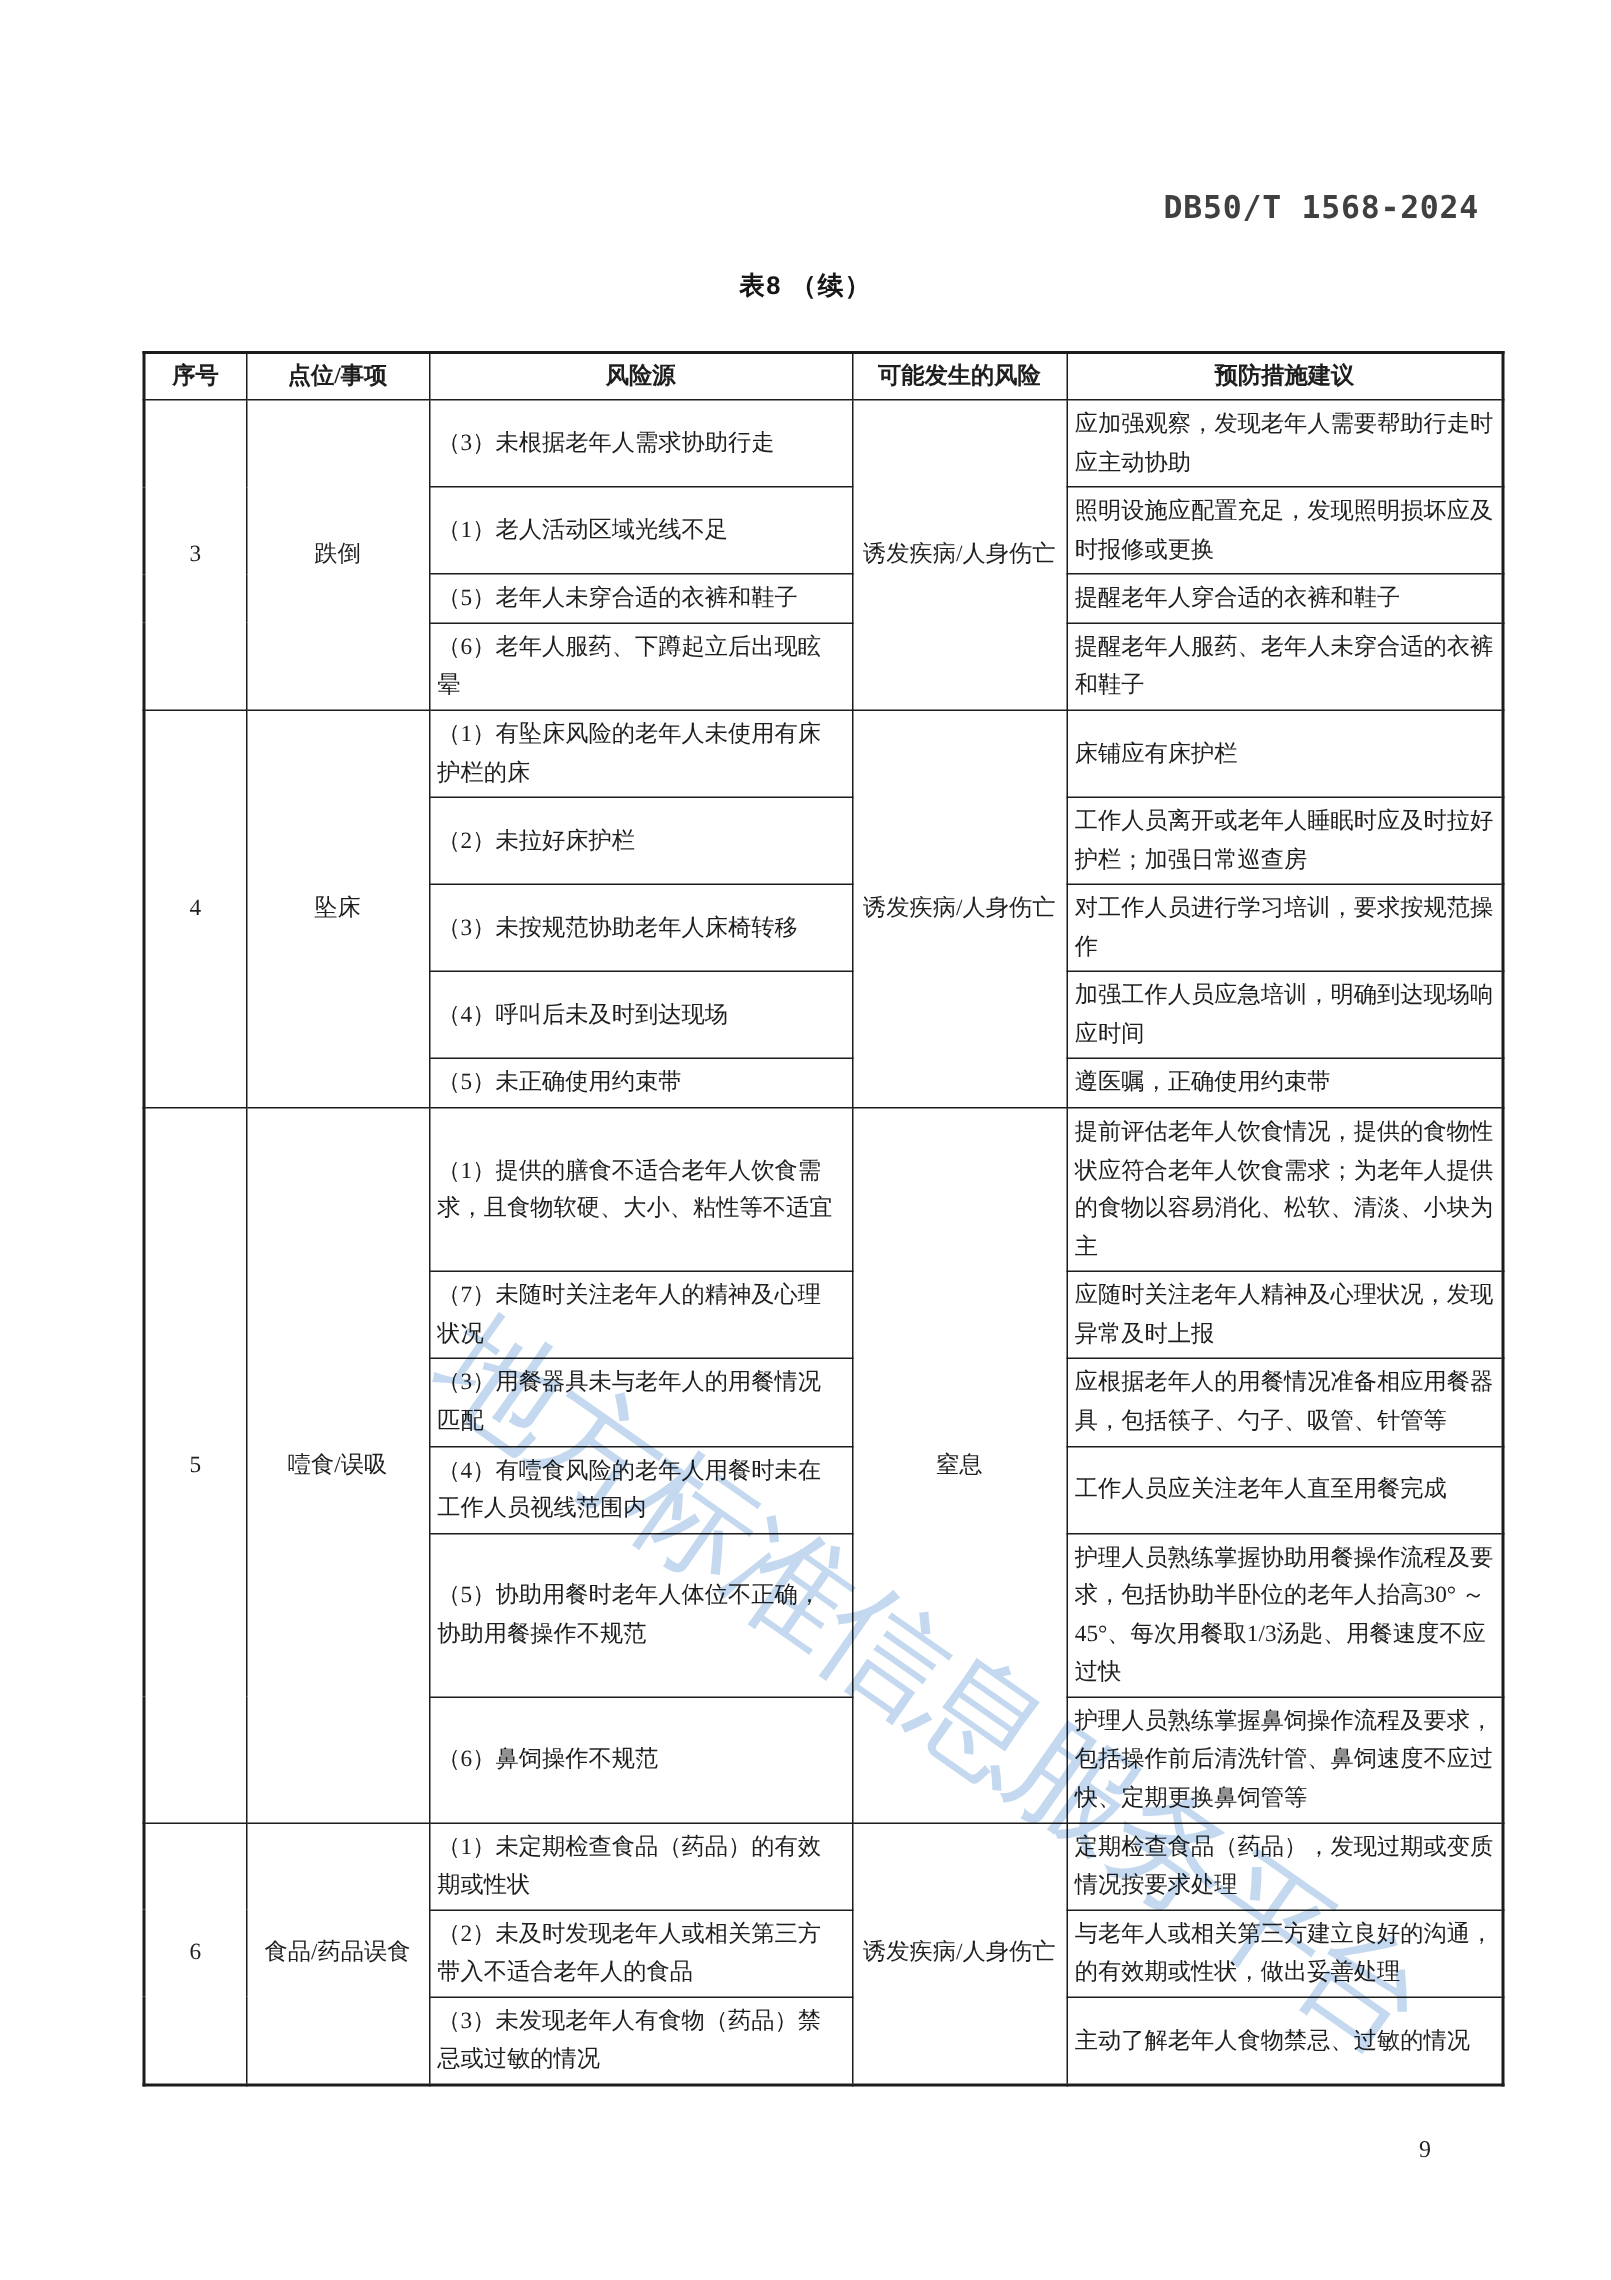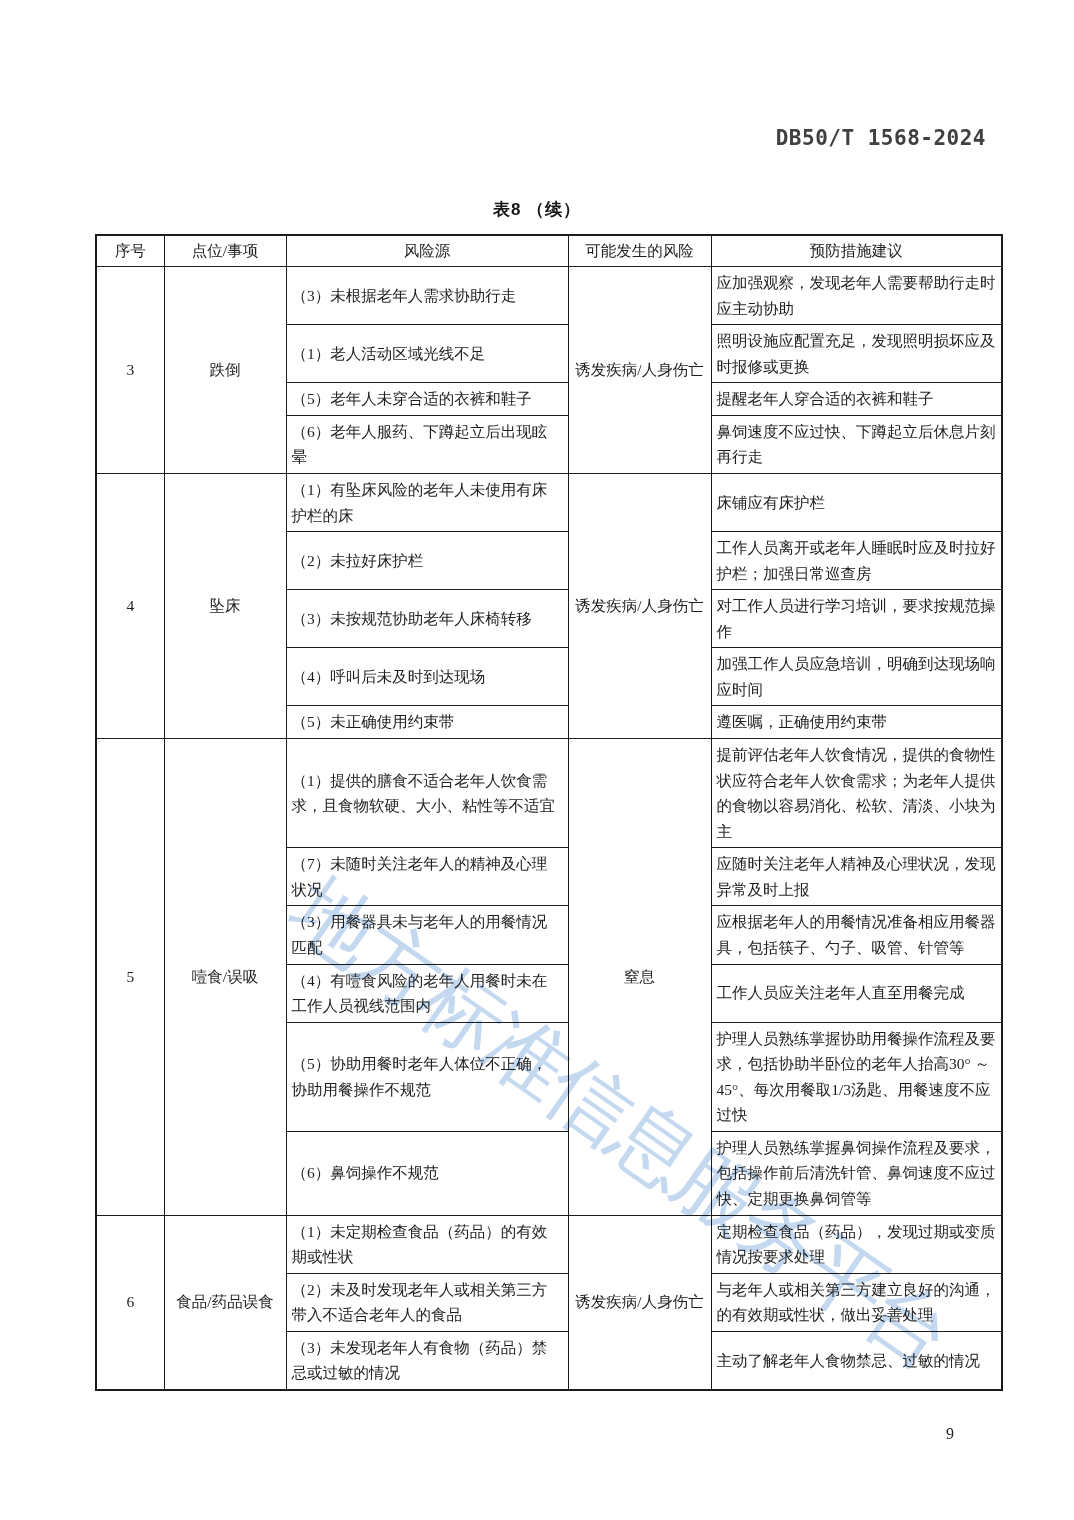--- a/index.html
+++ b/index.html
@@ -17,21 +17,21 @@
     top: 126px;
     right: 88px;
     font-family: "DejaVu Sans Mono", monospace;
     font-size: 21px;
     font-weight: bold;
     letter-spacing: 0.5px;
     color: #404040;
   }
   .table-title {
     position: absolute;
-    top: 198px;
+    top: 179px;
     left: 0;
     width: 1074px;
     text-align: center;
     font-family: "Liberation Sans", "DejaVu Sans", sans-serif;
     font-weight: bold;
     font-size: 17px;
     letter-spacing: 1px;
     color: #161616;
   }
   table.risk-table {
@@ -45,21 +45,21 @@
     font-size: 15.5px;
   }
   .risk-table th, .risk-table td {
     border: 1px solid #1c1c1c;
     padding: 3px 5px;
     line-height: 1.65;
     vertical-align: middle;
     word-break: break-all;
   }
   .risk-table thead th {
-    font-weight: normal;
+    font-weight: bold;
     text-align: center;
     height: 26px;
     padding: 2px 4px;
   }
   td.cell-center { text-align: center; }
   td.cell-left { text-align: left; }
   .col-num    { width: 68px;  }
   .col-item   { width: 122px; }
   .col-source { width: 282px; }
   .col-risk   { width: 143px; }
@@ -122,21 +122,21 @@
       <tr>
         <td class="cell-left">（1）老人活动区域光线不足</td>
         <td class="cell-left">照明设施应配置充足，发现照明损坏应及时报修或更换</td>
       </tr>
       <tr>
         <td class="cell-left">（5）老年人未穿合适的衣裤和鞋子</td>
         <td class="cell-left">提醒老年人穿合适的衣裤和鞋子</td>
       </tr>
       <tr>
         <td class="cell-left">（6）老年人服药、下蹲起立后出现眩晕</td>
-        <td class="cell-left">鼻饲速度不应过快、下蹲起立后休息片刻再行走</td>
+        <td class="cell-left">提醒老年人服药、老年人未穿合适的衣裤和鞋子</td>
       </tr>
       <tr>
         <td class="cell-center" rowspan="5">4</td>
         <td class="cell-center" rowspan="5">坠床</td>
         <td class="cell-left">（1）有坠床风险的老年人未使用有床护栏的床</td>
         <td class="cell-center" rowspan="5">诱发疾病/人身伤亡</td>
         <td class="cell-left">床铺应有床护栏</td>
       </tr>
       <tr>
         <td class="cell-left">（2）未拉好床护栏</td>

